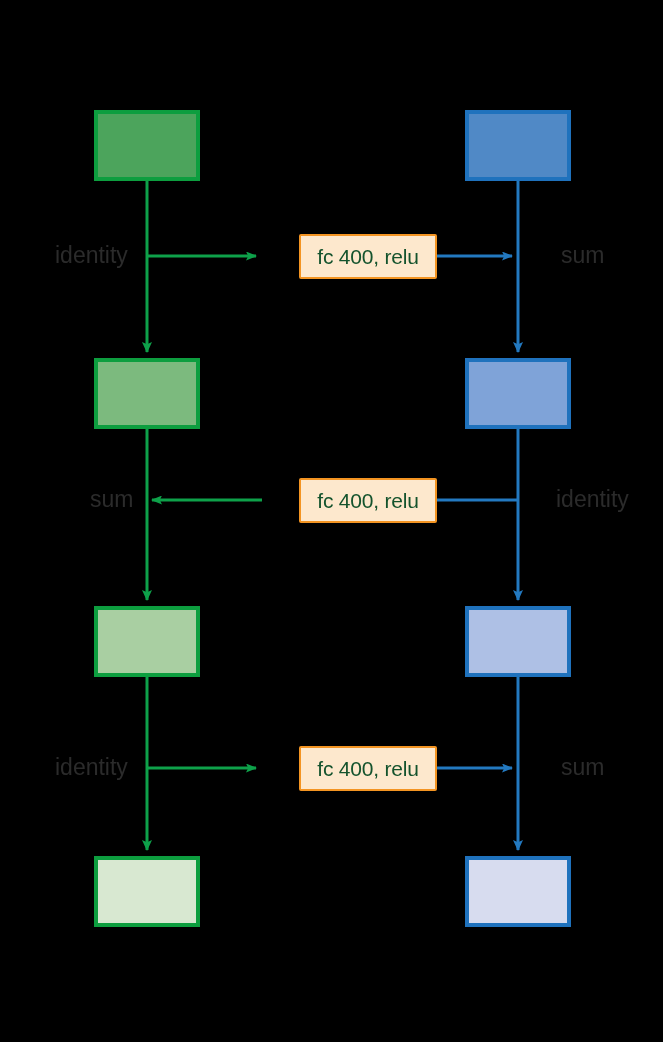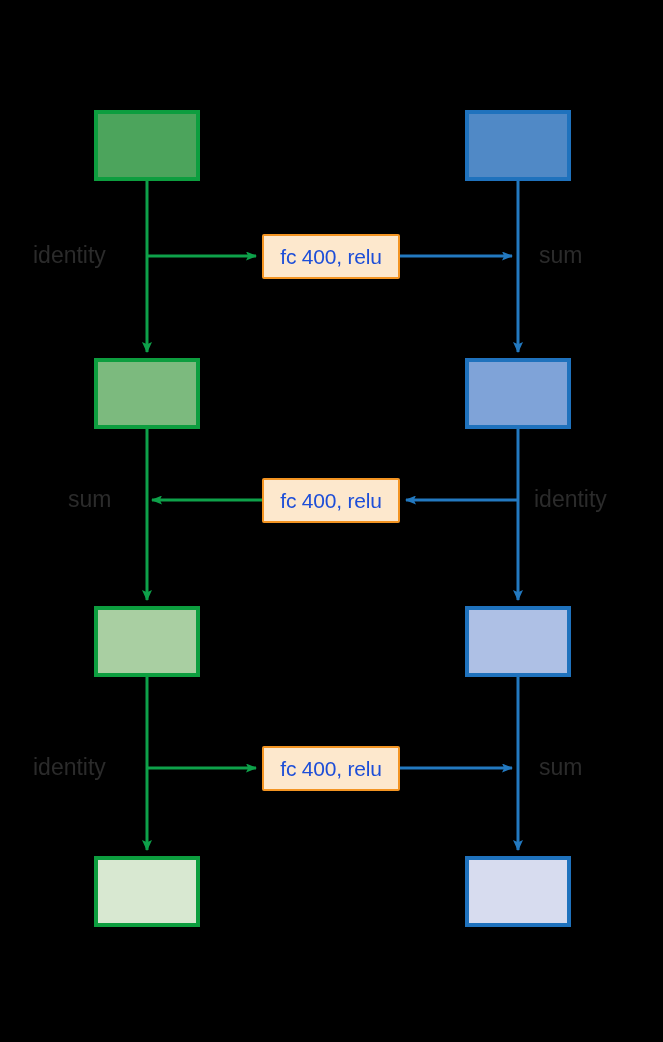--- a/index.html
+++ b/index.html
@@ -32,31 +32,33 @@
   }
   .op-box {
     position: absolute;
     box-sizing: border-box;
     background: #fde8cd;
     border: 2px solid #f39422;
     border-radius: 2px;
     display: flex;
     align-items: center;
     justify-content: center;
-    color: #1d4ed8;
+    color: #14532d;
     font-size: 21px;
     letter-spacing: -0.2px;
     white-space: nowrap;
+    margin-left: 37px;
   }
   .edge-label {
     position: absolute;
     color: #2b2b2b;
     font-size: 23px;
     white-space: nowrap;
     line-height: 1;
+    margin-left: 22px;
   }
 </style>
 </head>
 <body>
 
 <div id="diagram-root">
 
   <svg id="diagram-svg" viewBox="0 0 663 1042">
     <defs>
       <marker id="arrow-green-right" markerWidth="11" markerHeight="9" refX="10" refY="4.5" orient="auto" markerUnits="userSpaceOnUse">

